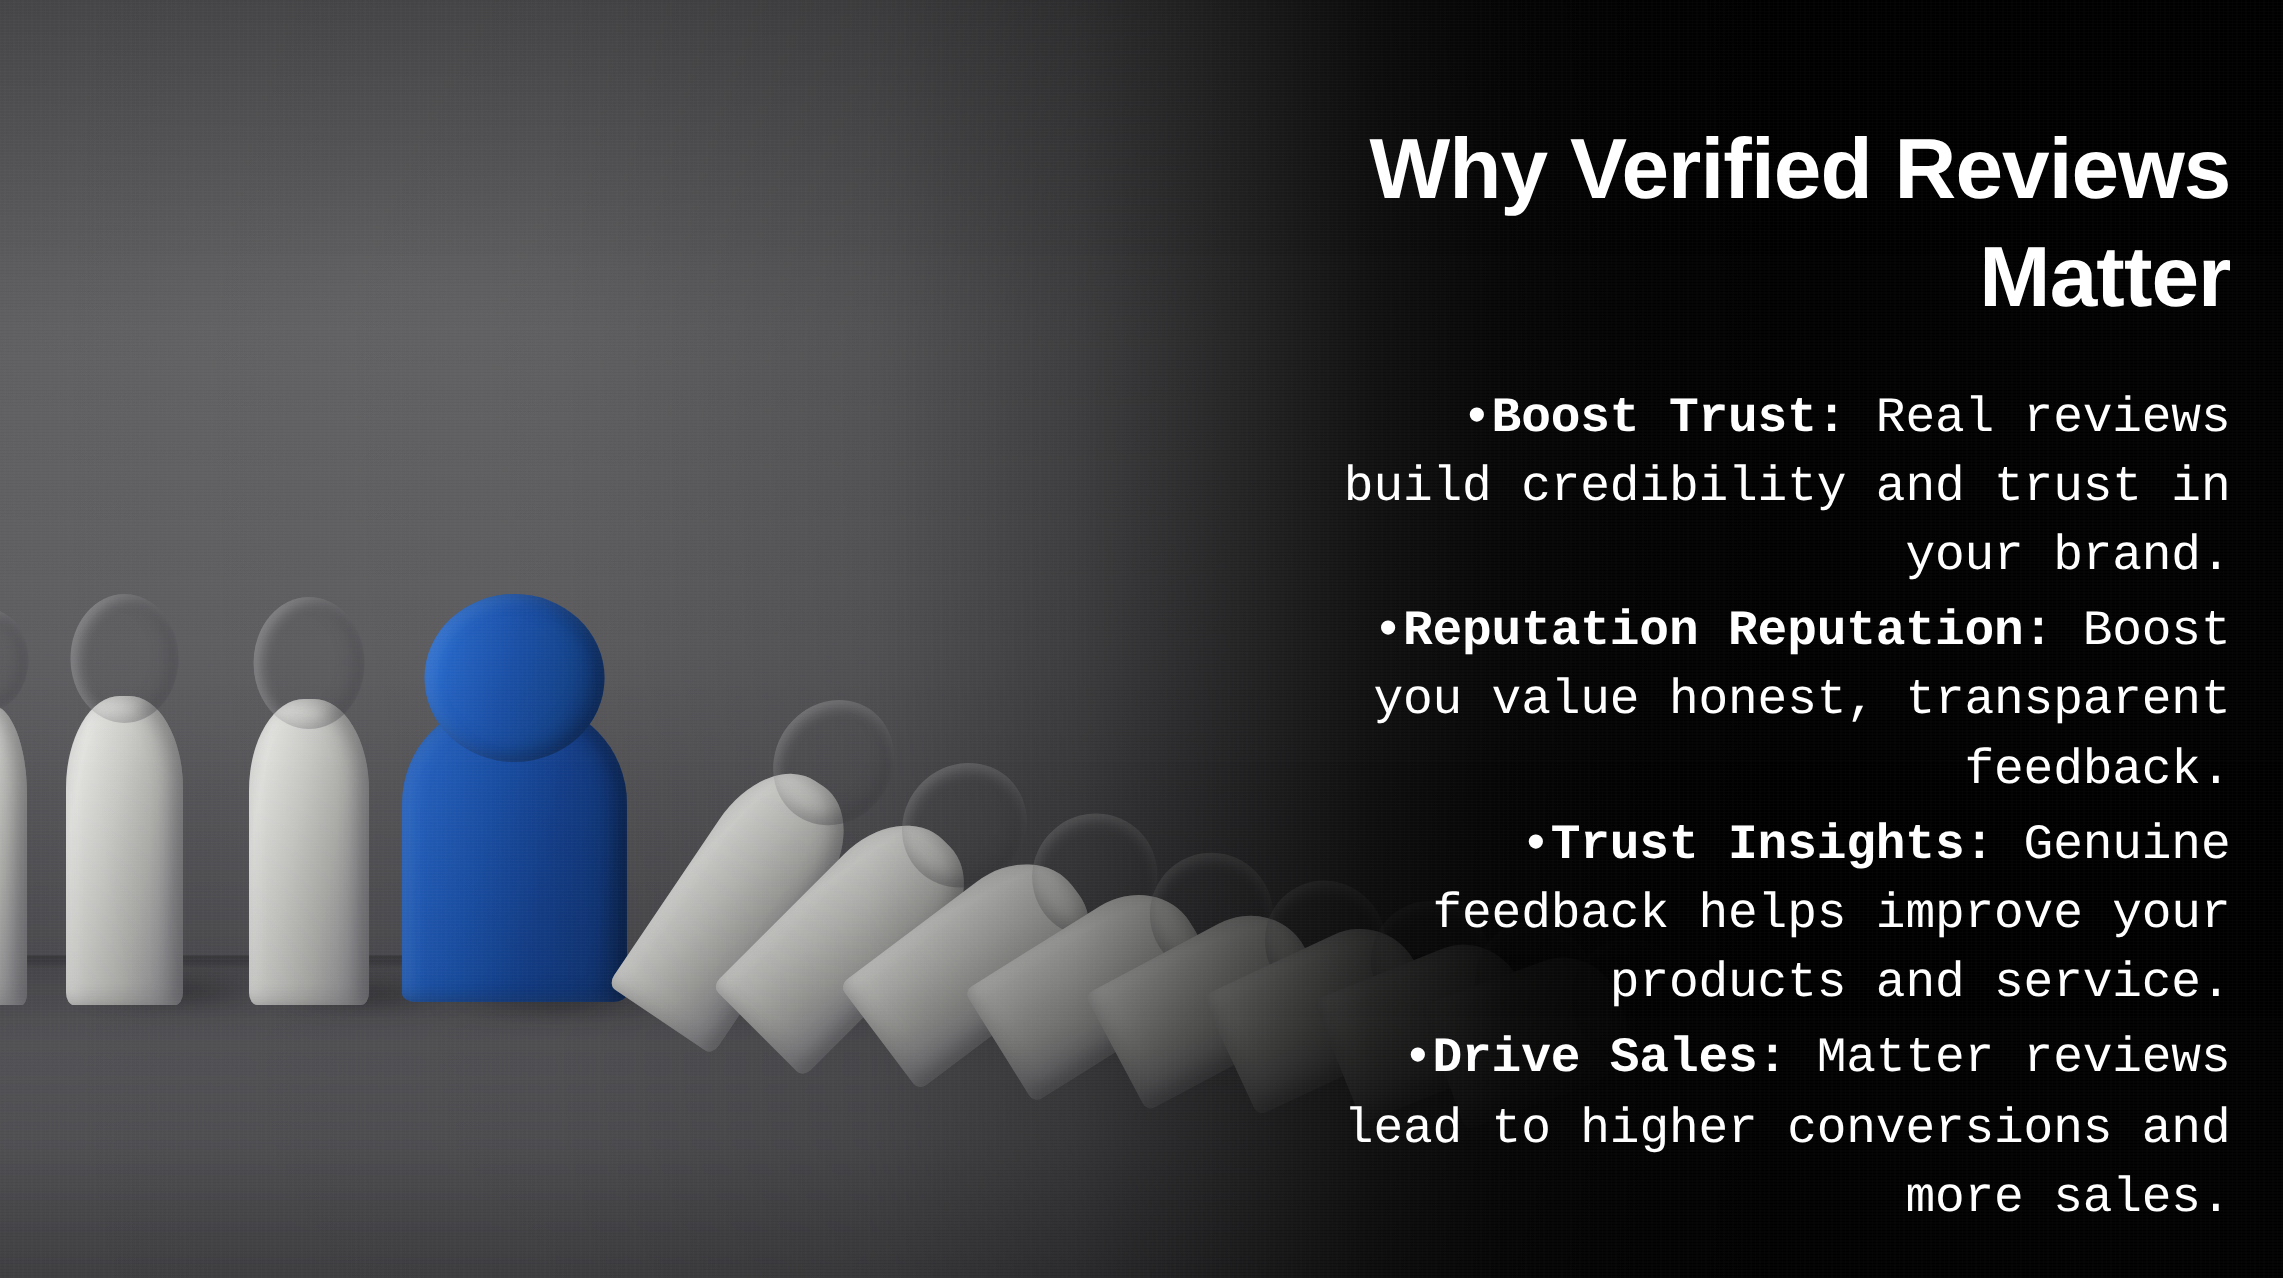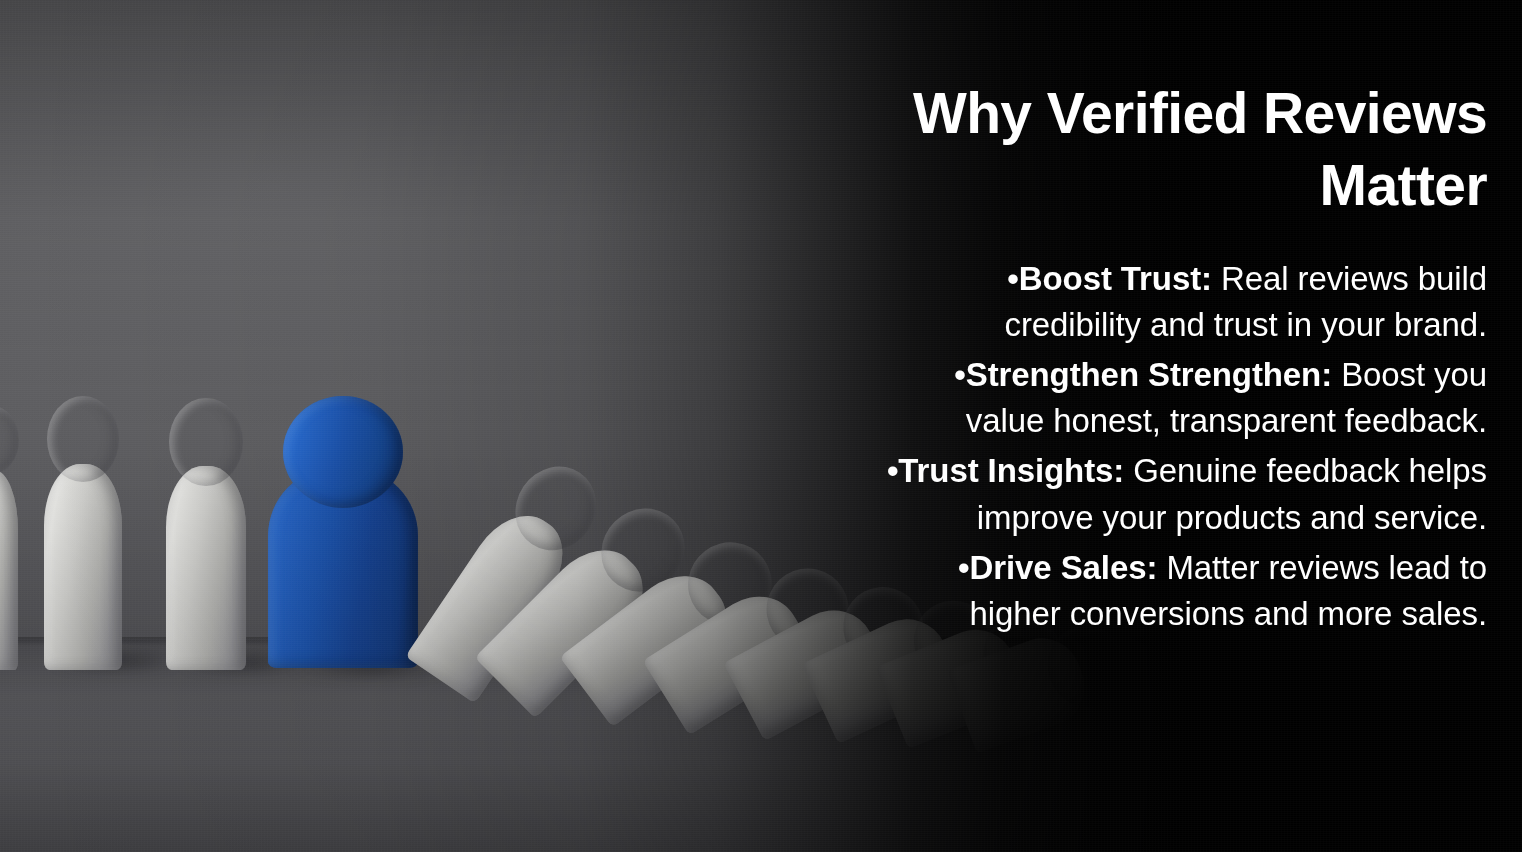--- a/index.html
+++ b/index.html
@@ -162,20 +162,21 @@
     list-style: none;
     margin: 0;
     padding: 0;
   }
   .bullet {
     font-size: 33px;
     font-weight: 400;
     line-height: 1.40;
     margin: 0 0 4px 0;
     letter-spacing: -0.1px;
+    font-family: Liberation Mono, monospace;
   }
   .bullet .dot {
     font-weight: 700;
   }
   .bullet .lead {
     font-weight: 700;
   }
 </style>
 </head>
 <body>
@@ -271,21 +272,21 @@
     <h1 class="headline">Why Verified Reviews
 Matter</h1>
 
     <ul class="bullets">
 
       <li class="bullet">
         <span class="dot">•</span><span class="lead">Boost Trust:</span><span class="rest"> Real reviews build credibility and trust in your brand.</span>
       </li>
 
       <li class="bullet">
-        <span class="dot">•</span><span class="lead">Strengthen Strengthen:</span><span class="rest"> Boost you value honest, transparent feedback.</span>
+        <span class="dot">•</span><span class="lead">Reputation Reputation:</span><span class="rest"> Boost you value honest, transparent feedback.</span>
       </li>
 
       <li class="bullet">
         <span class="dot">•</span><span class="lead">Trust Insights:</span><span class="rest"> Genuine feedback helps improve your products and service.</span>
       </li>
 
       <li class="bullet">
         <span class="dot">•</span><span class="lead">Drive Sales:</span><span class="rest"> Matter reviews lead to higher conversions and more sales.</span>
       </li>
 

